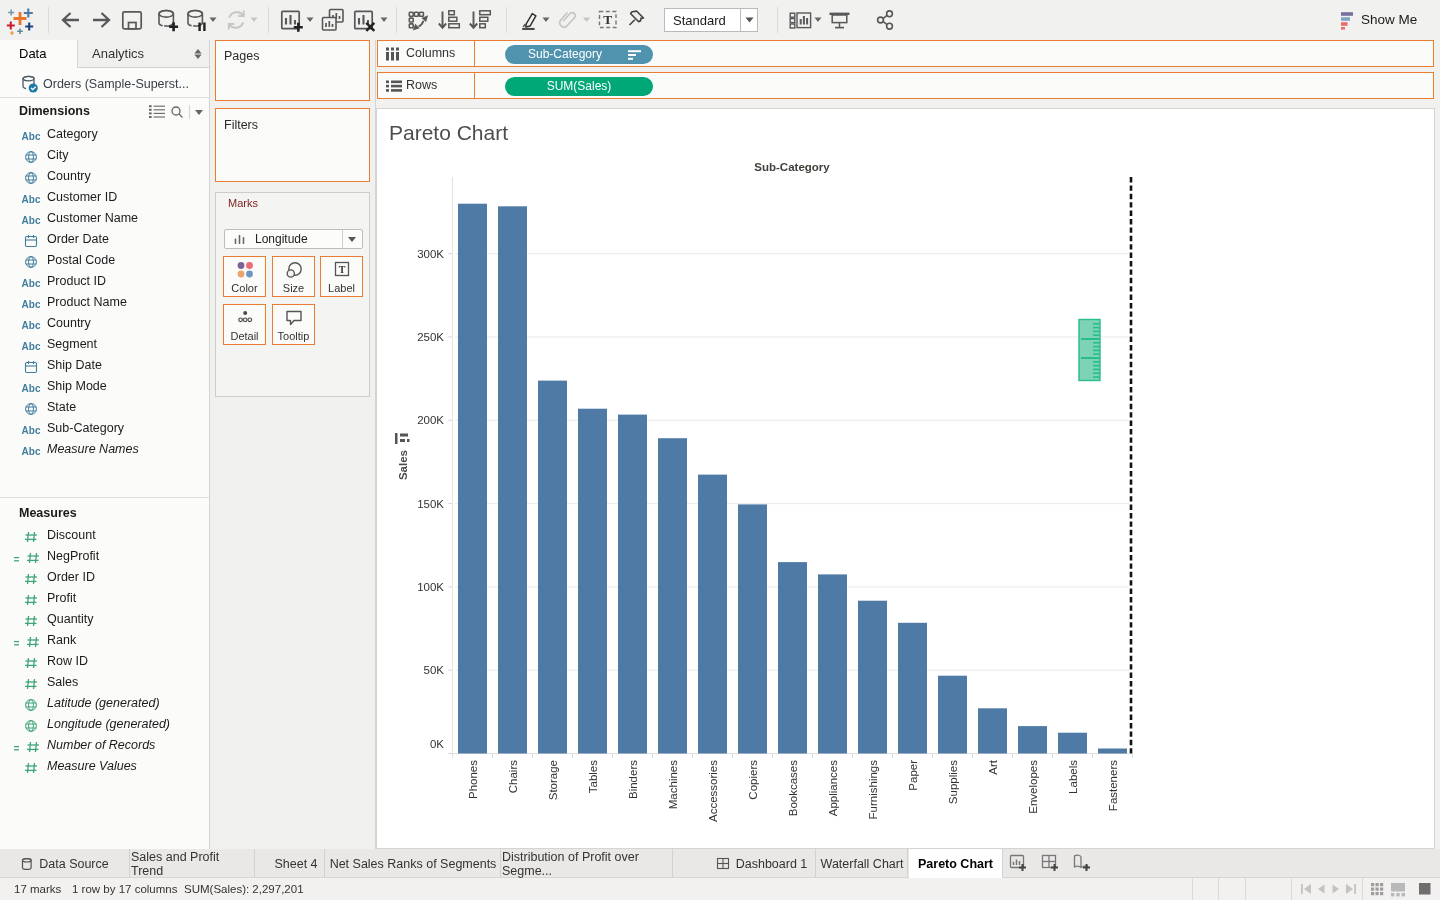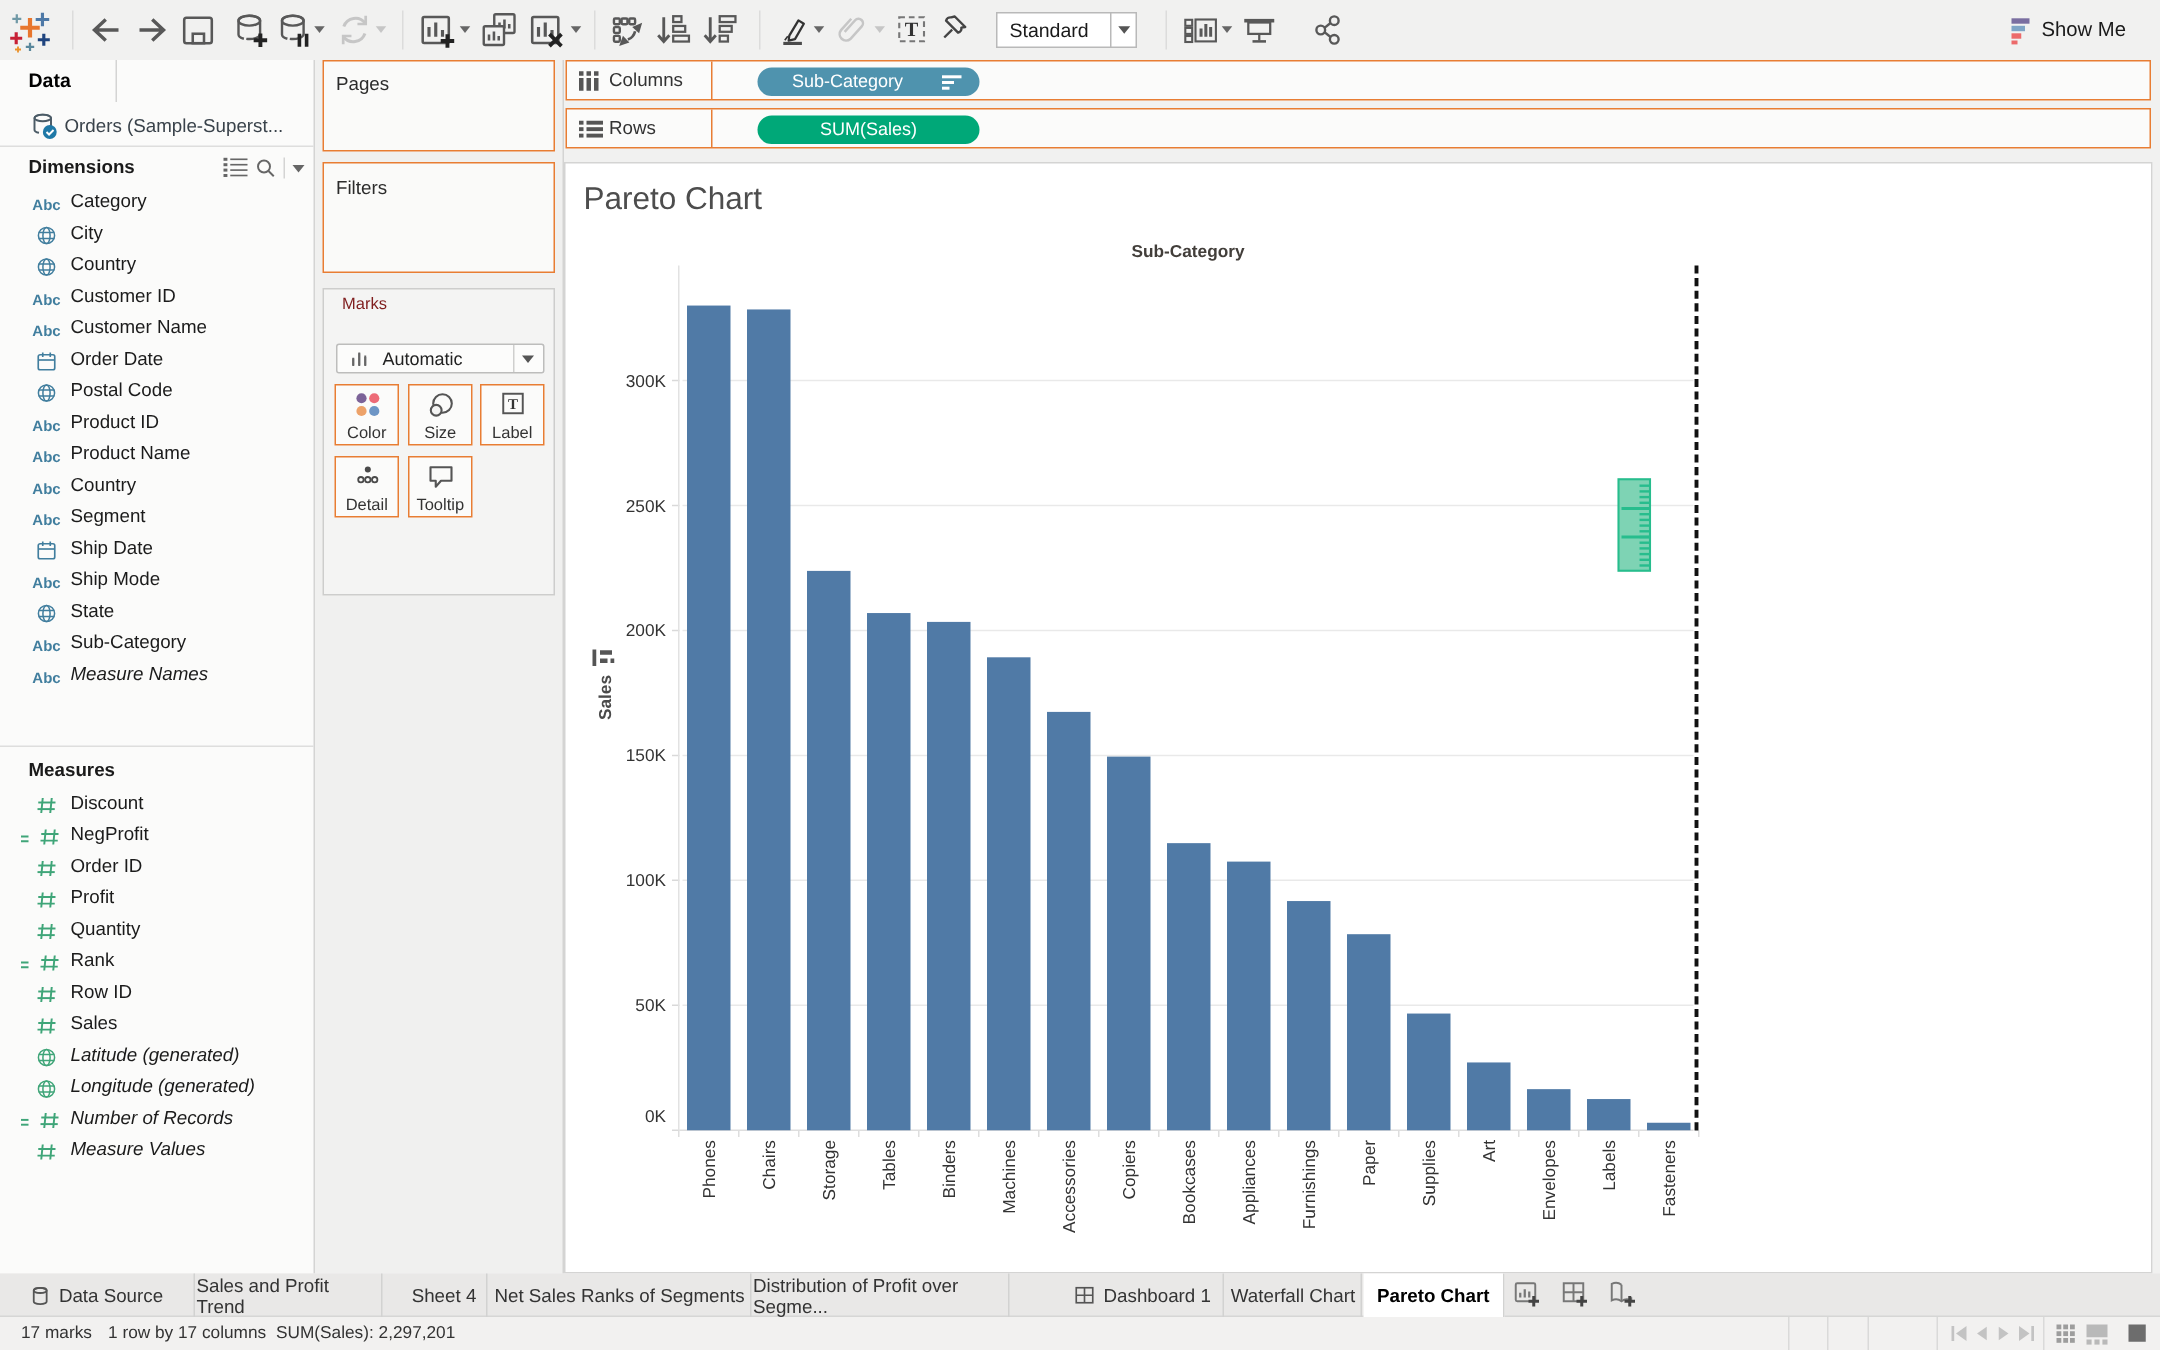--- a/index.html
+++ b/index.html
@@ -1,20 +1,20 @@
 <!DOCTYPE html>
 <html><head><meta charset="utf-8"><title>Tableau - Pareto Chart</title>
 <style>
 * { margin:0; padding:0; box-sizing:border-box; }
 html,body { width:1440px; height:900px; overflow:hidden; font-family:"Liberation Sans",sans-serif; }
 #app { position:relative; width:1440px; height:900px; background:#f1f1f0; }
 #toolbar { position:absolute; left:0; top:0; width:1440px; height:40px; background:#f1f1f0; }
 #sidebar { position:absolute; left:0; top:40px; width:210px; height:809px; background:#fbfbfa; border-right:1px solid #d4d4d3; }
 .sbtabs { position:absolute; left:0; top:0; width:209px; height:28px; background:#f0f0ef; border-bottom:1px solid #d4d4d3; }
-.sbtab-data { position:absolute; left:0; top:0; width:78px; height:28px; background:#fbfbfa; border-right:1px solid #d4d4d3; font-weight:bold; font-size:13px; color:#000; padding:6px 0 0 19px; }
+.sbtab-data { position:absolute; left:0; top:0; width:78px; height:28px; background:#fbfbfa; border-right:1px solid #d4d4d3; font-weight:normal; font-size:13px; color:#000; padding:6px 0 0 19px; }
 .sbtab-an { position:absolute; left:78px; top:0; width:131px; height:27px; font-size:13px; color:#333; padding:6px 0 0 14px; }
 .orders { position:absolute; left:0; top:30px; width:209px; height:28px; }
 .orders span { position:absolute; left:43px; top:7px; font-size:12.5px; color:#39424a; }
 .sb-divider { position:absolute; left:0; width:209px; border-top:1px solid #dededd; }
 .sec-head { position:absolute; left:19px; font-size:12.5px; font-weight:bold; color:#1a1a1a; }
 .frow { position:absolute; left:0; width:209px; height:20px; }
 .fico { position:absolute; left:18px; width:26px; height:14px; }
 .fname { position:absolute; left:47px; top:1px; font-size:12.5px; color:#1b1b1b; }
 #midcol { position:absolute; left:210px; top:40px; width:166px; height:809px; background:#f0f0ef; border-right:1px solid #d4d4d3; }
 .card { position:absolute; left:5px; width:155px; background:#fafaf9; border:1px solid #e87d33; }
@@ -190,20 +190,26 @@
 <g>
 <rect x="1341" y="12.2" width="12" height="3.6" fill="#7a6ea0"></rect>
 <rect x="1341" y="17.2" width="9" height="3.6" fill="#7fa5c6"></rect>
 <rect x="1341" y="22.2" width="6.5" height="3.6" fill="#ec6a6a"></rect>
 <rect x="1341" y="27" width="4" height="2.6" fill="#ec6a6a"></rect>
 </g>
 <text x="1361" y="24" font-size="13.5" fill="#1a1a1a">Show Me</text>
 </svg></div>
 
 <div id="sidebar">
+  <div class="sbtabs">
+    <div class="sbtab-an">Analytics</div>
+    <svg width="12" height="12" style="position:absolute;left:192px;top:8px">
+          <path d="M6,1 l3.6,4.4 h-7.2 z M6,11 l3.6,-4.4 h-7.2 z" fill="#666"></path>
+        </svg>
+  </div>
   <div class="sbtab-data">Data</div>
   <div class="orders">
     <svg width="22" height="20" style="position:absolute;left:20px;top:4px">
       <g stroke="#4b5b66" stroke-width="1.3" fill="none">
       <path d="M3,4.6 a5.5,2.2 0 0 1 11,0 v8 a5.5,2.2 0 0 1 -5,2.18"></path>
       <path d="M3,4.6 v8 a5.5,2.2 0 0 0 3,1.95"></path>
       <ellipse cx="8.5" cy="4.6" rx="5.5" ry="2.2"></ellipse>
           </g>
       <circle cx="13.2" cy="14" r="4.6" fill="#1f79a7"></circle>
       <path d="M11,14 l1.7,1.7 l3,-3" stroke="#fff" stroke-width="1.3" fill="none"></path>
@@ -512,21 +518,21 @@
               <g fill="none" stroke="#666" stroke-width="1.3">
                 <path d="M3.5,11.5 v-5"></path>
                 <path d="M7.5,11.5 v-8"></path>
                 <path d="M11.5,11.5 v-6.5"></path>
                 <rect x="1" y="1" width="13" height="12" rx="2" stroke="none"></rect>
               </g>
               <g stroke="#666" stroke-width="1.3">
                 <path d="M3.5,12 v-5 M7.5,12 v-9 M11.5,12 v-6"></path>
               </g>
             </svg></span>
-      <span style="position:absolute;left:30px;top:2px;font-size:12px;color:#222">Automatic</span>
+      <span style="position:absolute;left:30px;top:2px;font-size:12px;color:#222">Longitude</span>
       <span style="position:absolute;left:117px;top:0;height:18px;border-left:1px solid #cfcfce"></span>
       <svg width="12" height="18" style="position:absolute;left:121px;top:0">
             <path d="M2,7 l8,0 l-4,5 z" fill="#555"></path>
           </svg>
     </div>
     <div class="mbtn" style="left:7px;top:63px"><svg width="22" height="20">
             <circle cx="7" cy="5.5" r="3.4" fill="#7c6398"></circle>
             <circle cx="15.5" cy="5.5" r="3.4" fill="#ed6b77"></circle>
             <circle cx="7" cy="14" r="3.4" fill="#eda269"></circle>
             <circle cx="15.5" cy="14" r="3.4" fill="#6d95c5"></circle>

